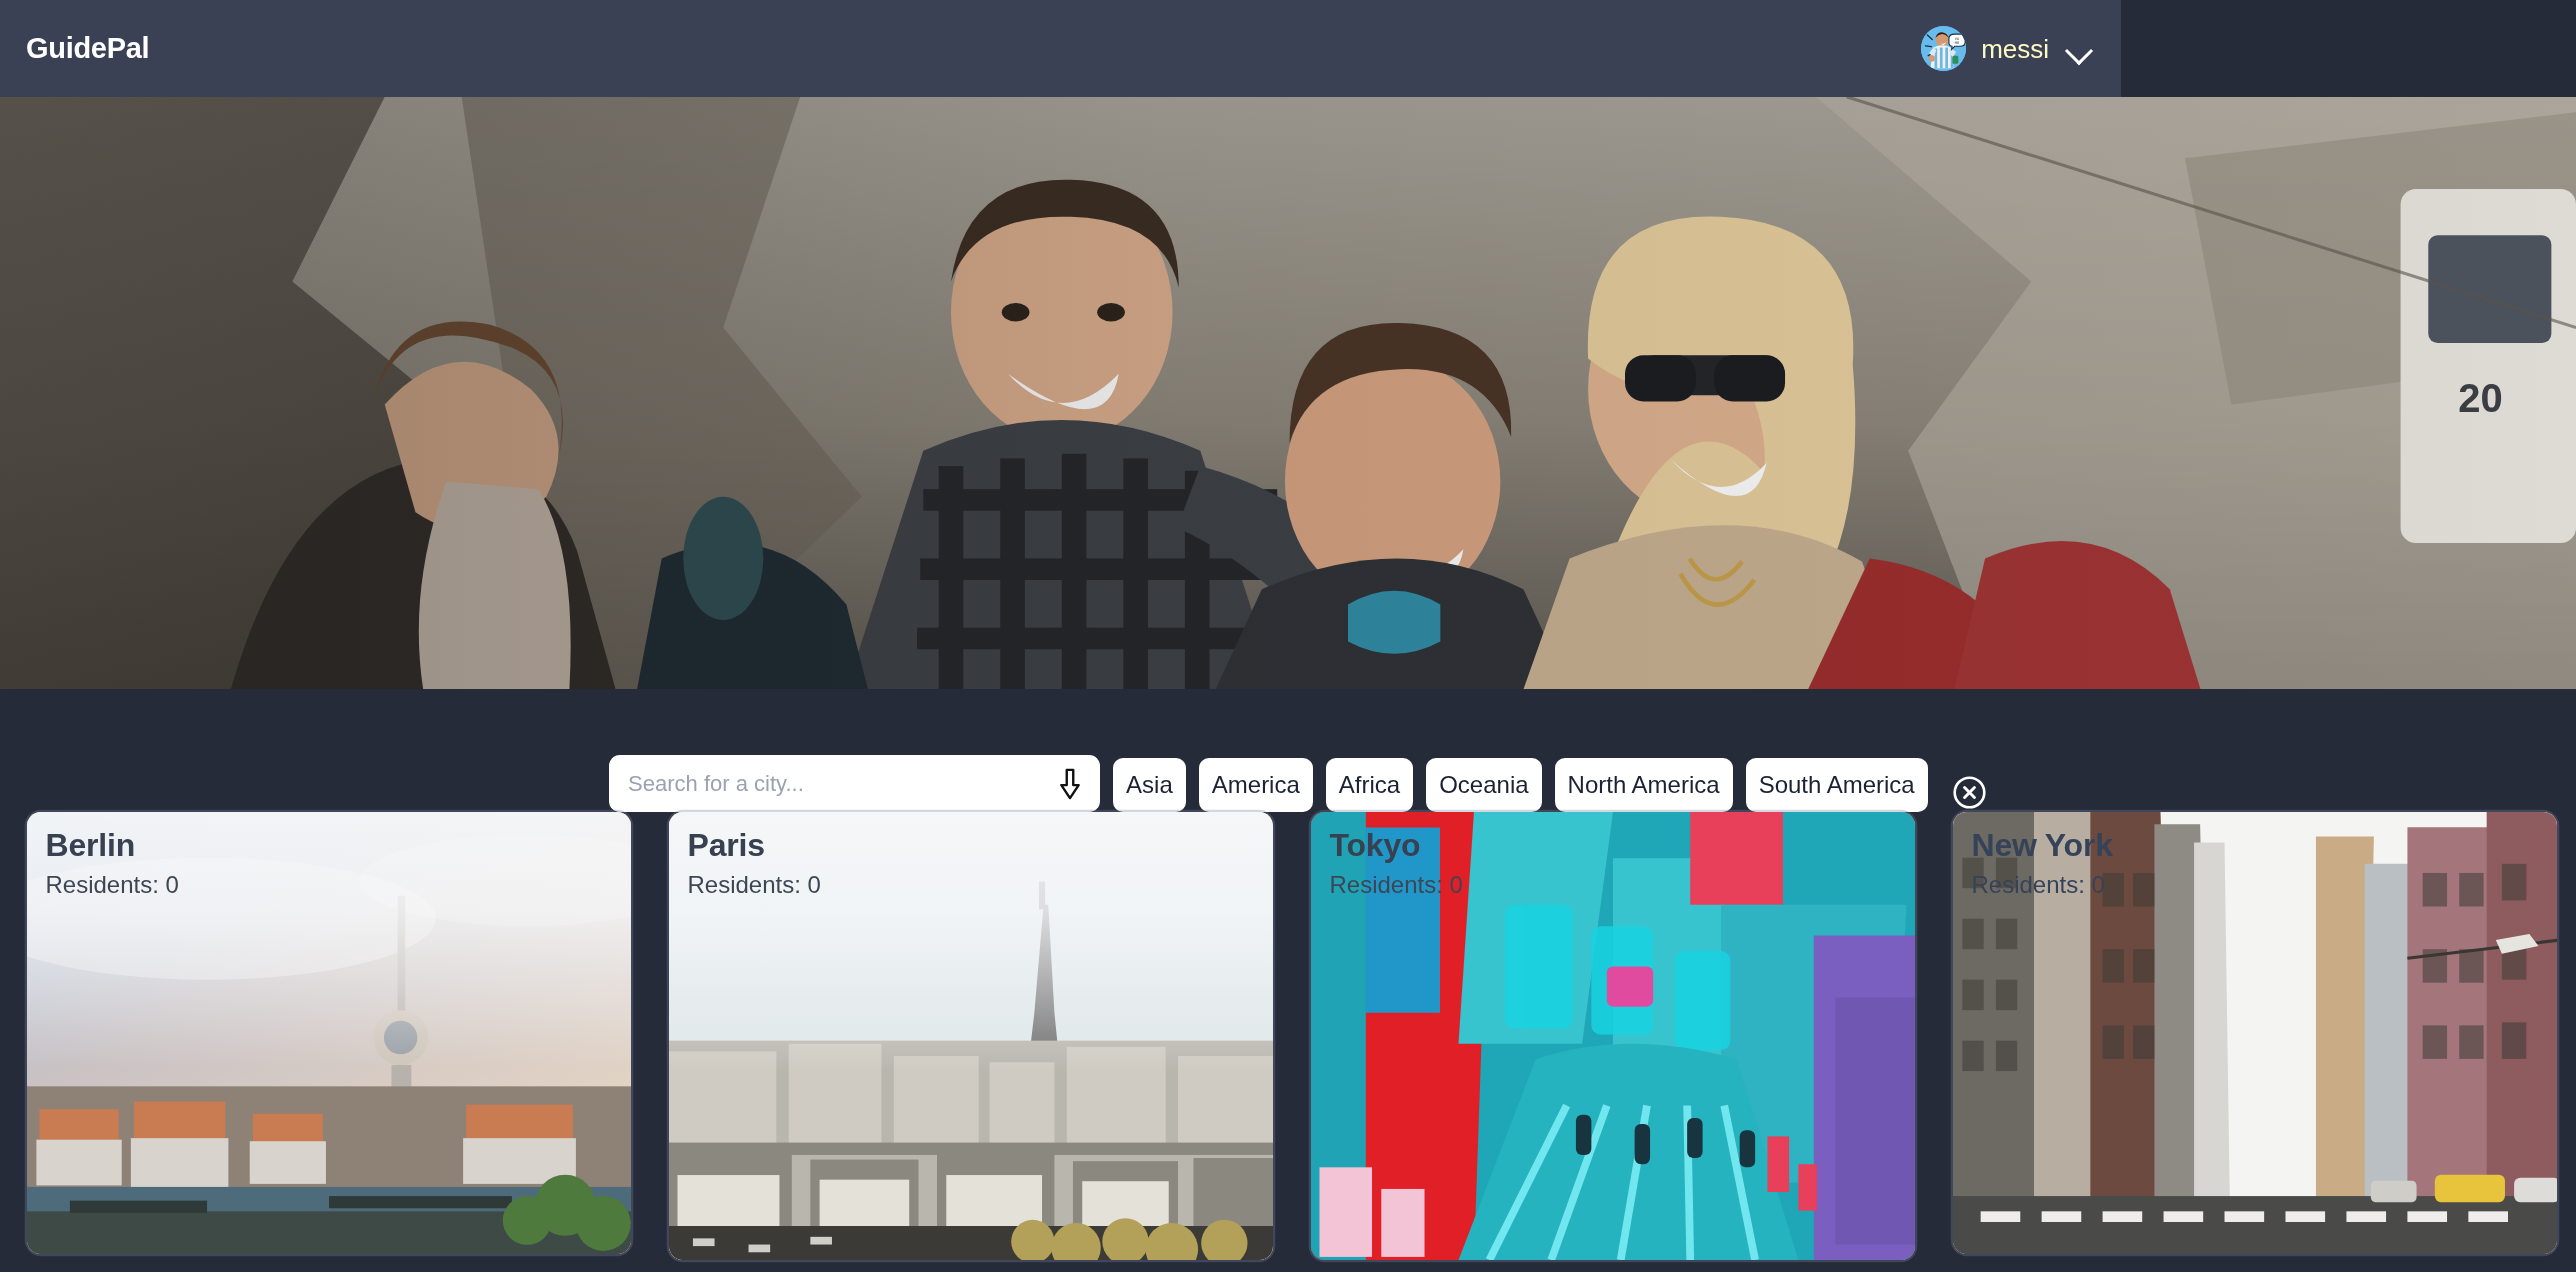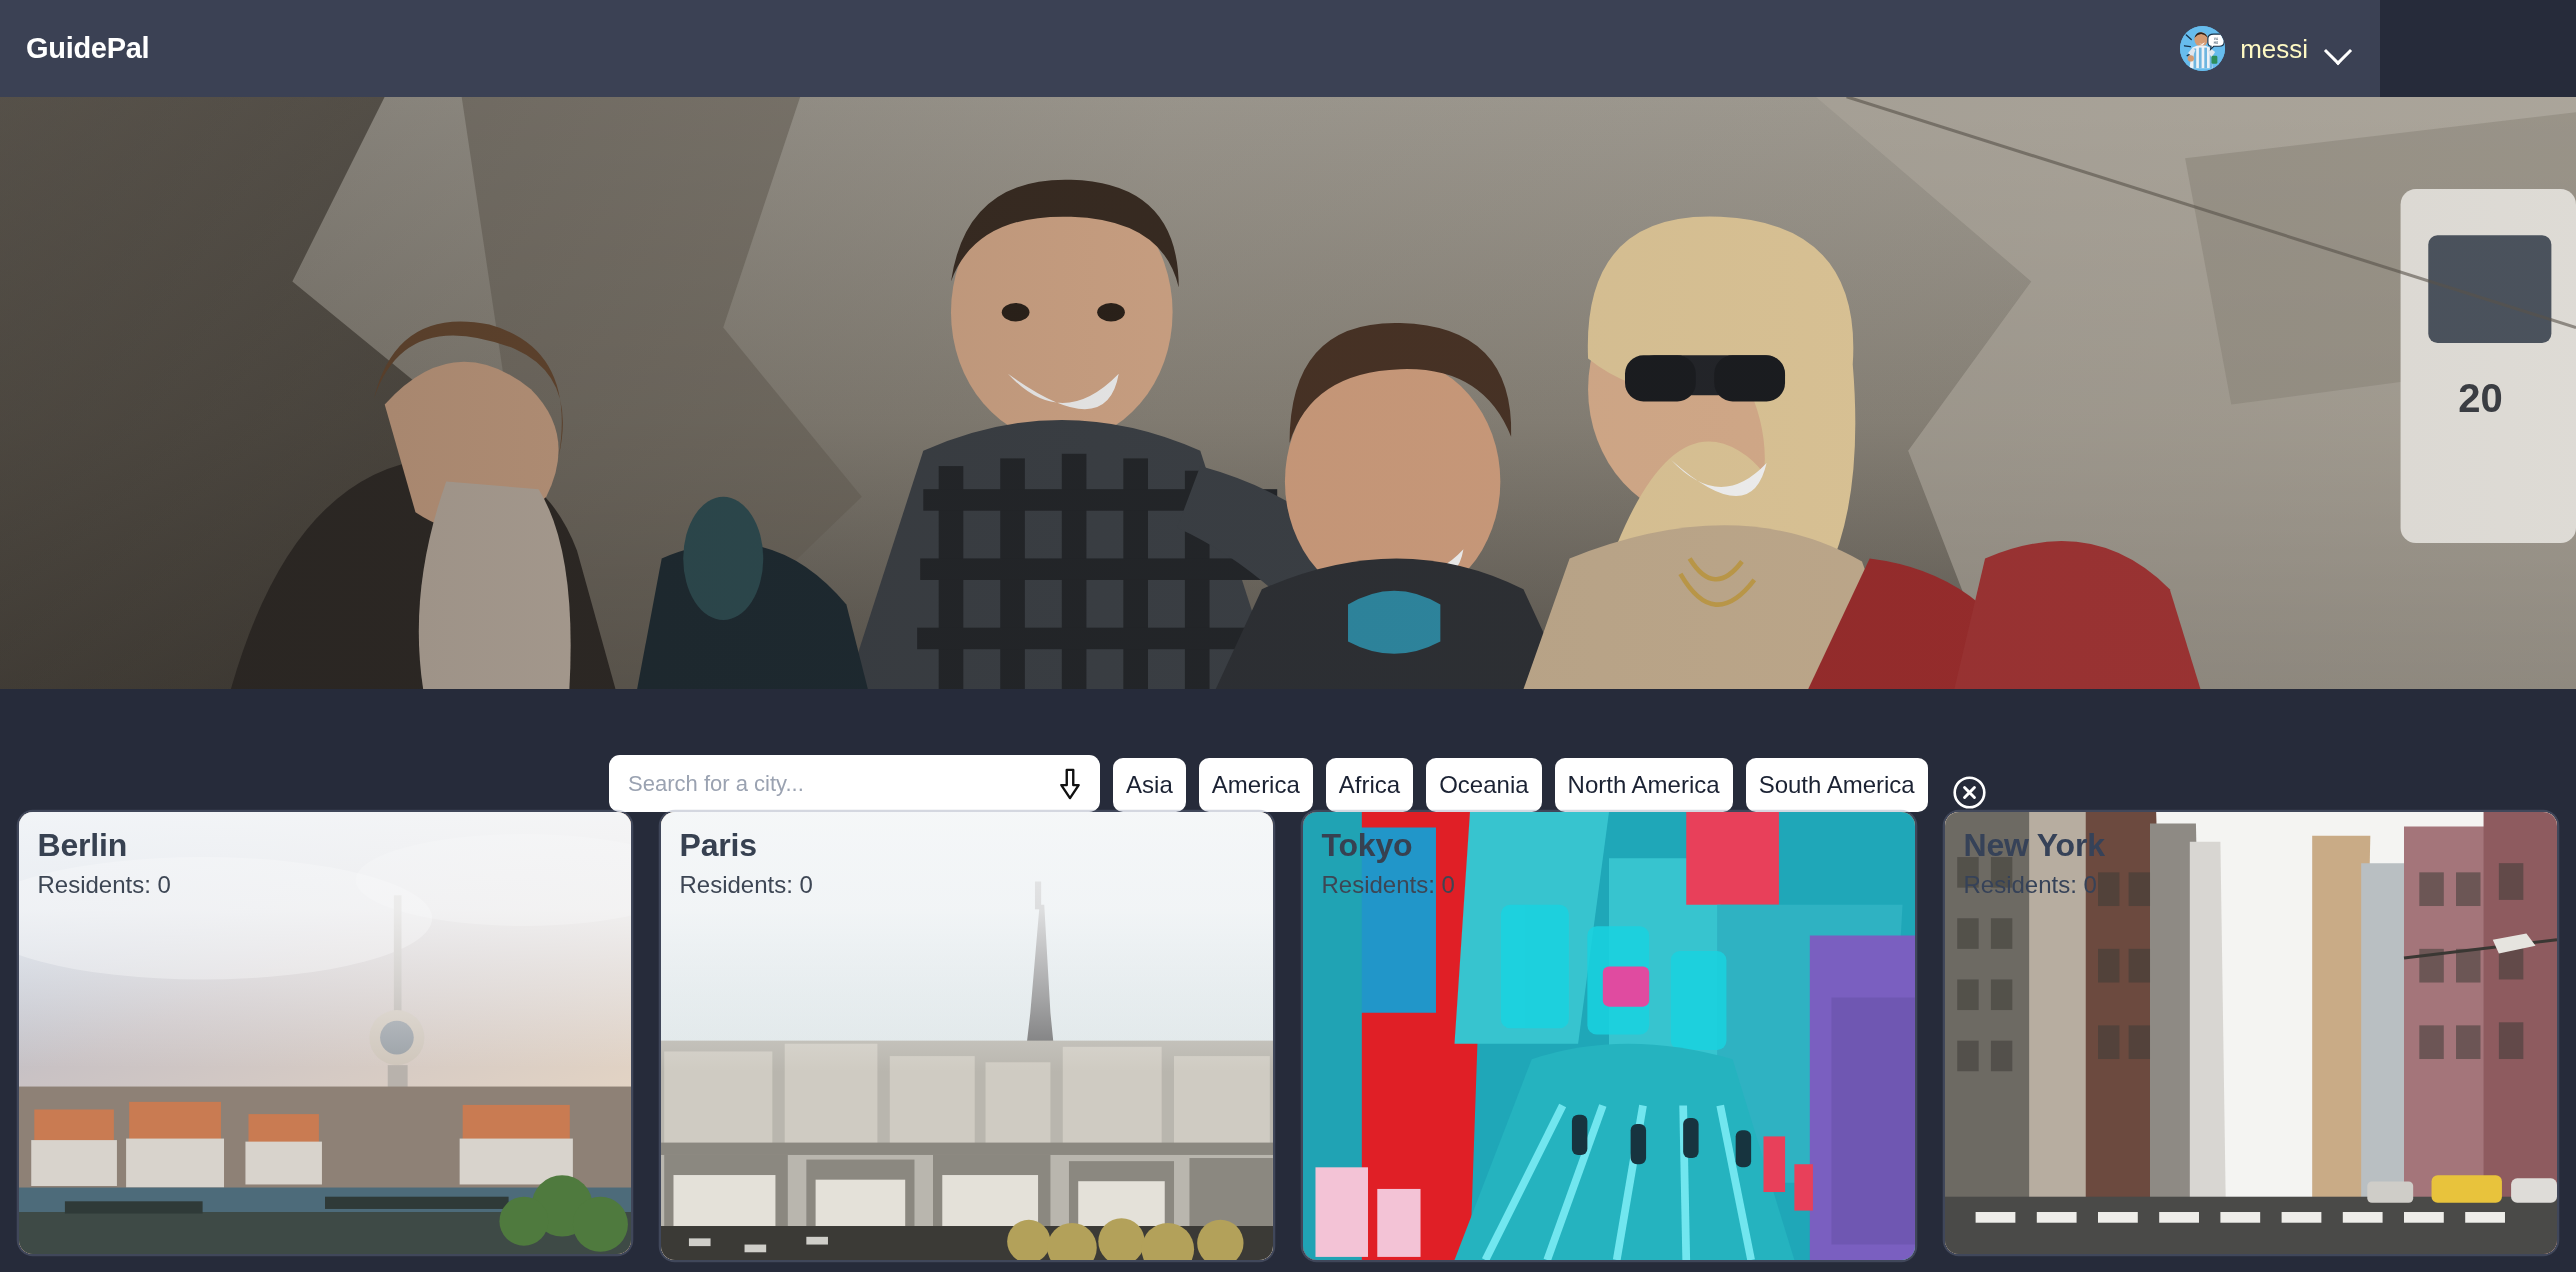--- a/index.html
+++ b/index.html
@@ -9,21 +9,21 @@
     height: 1273px;
     overflow: hidden;
     background: #262b3a;
     font-family: "Liberation Sans", sans-serif;
   }
 
   
   .header {
     position: absolute;
     top: 0; left: 0;
-    width: 2380px;
+    width: 2121px;
     height: 97px;
     background: #3b4154;
     display: flex;
     align-items: center;
     justify-content: space-between;
     padding: 0 29px 0 26px;
     z-index: 20;
   }
   .brand {
     color: #ffffff;
@@ -189,20 +189,21 @@
   }
   .card {
     position: relative;
     flex: 1 1 0;
     height: 442px;
     border-radius: 14px;
     overflow: hidden;
     background: #fdba74;
     box-shadow: 0 0 0 2.3px rgba(120,132,158,0.32);
     cursor: pointer;
+    margin-left: 8px;
   }
   .card.tall { height: 448px; }
   .card-photo { position: absolute; inset: 0; width: 100%; height: 100%; }
   .card-scrim {
     position: absolute;
     left: 0; top: 0; right: 0; height: 58%;
     background: linear-gradient(to bottom,
         rgba(248,249,250,0.92) 0%,
         rgba(248,249,250,0.80) 38%,
         rgba(248,249,250,0.38) 72%,

